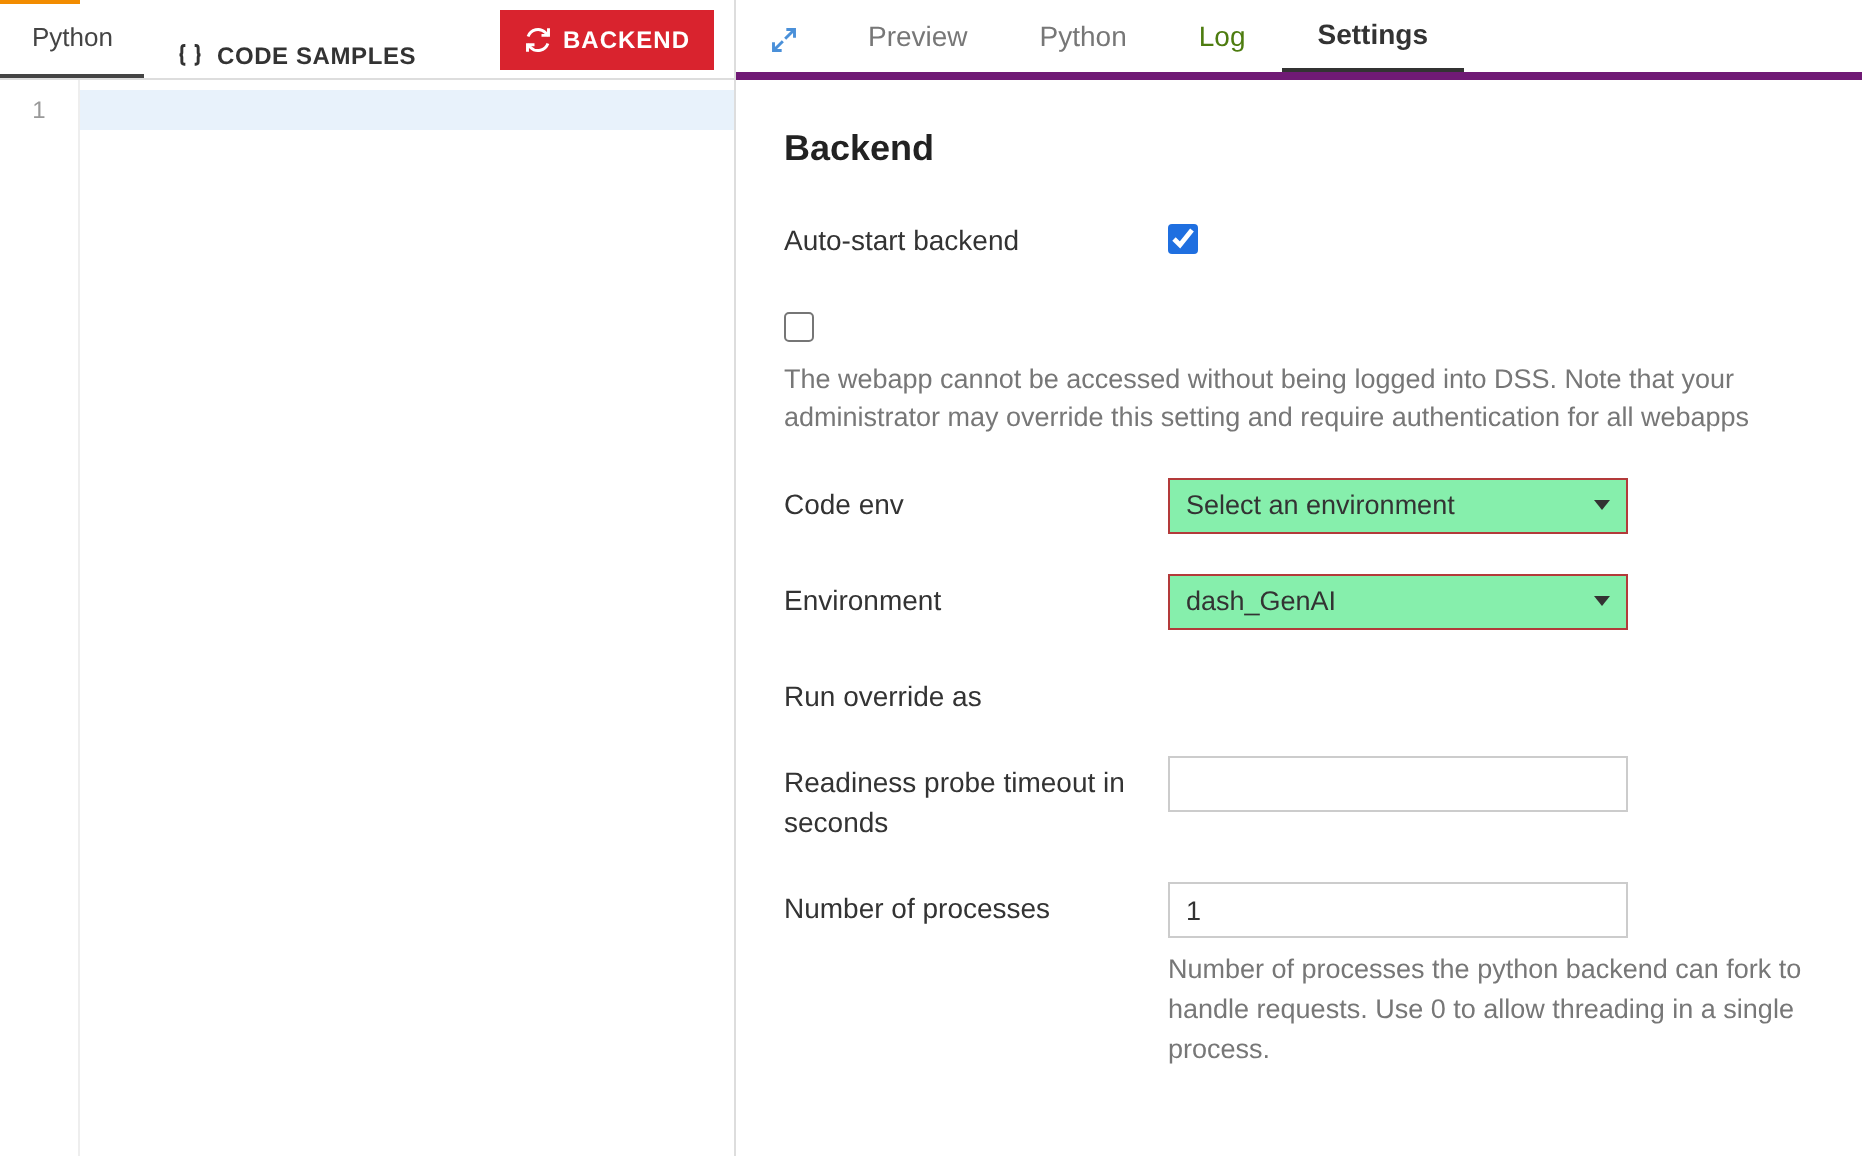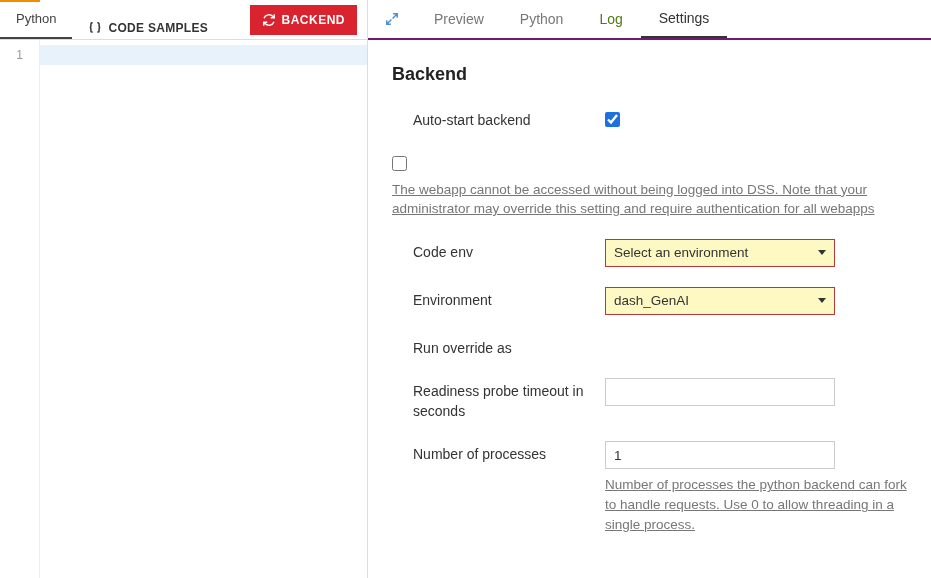--- a/index.html
+++ b/index.html
@@ -108,23 +108,23 @@
 
     
     .right-panel {
       flex: 1;
       display: flex;
       flex-direction: column;
       overflow: hidden;
     }
     .right-tabs {
       display: flex;
-      align-items: center;
+      align-items: flex-end;
       height: 40px;
-      border-bottom: 2px solid #701a75;
+      border-bottom: 4px solid #701a75;
       padding-left: 8px;
       gap: 0;
     }
     .expand-btn {
       width: 32px;
       height: 32px;
       display: flex;
       align-items: center;
       justify-content: center;
       cursor: pointer;
@@ -137,21 +137,21 @@
       display: flex;
       align-items: center;
       font-size: 14px;
       color: #777;
       cursor: pointer;
     }
     .right-tab.log { color: #4d7c0f; }
     .right-tab.active {
       color: #333;
       border-bottom: 2px solid #333;
-      font-weight: 400;
+      font-weight: 700;
     }
     .settings-body {
       padding: 24px 20px 24px 24px;
       overflow-y: auto;
     }
     .settings-title {
       font-size: 18px;
       font-weight: 700;
       color: #222;
       margin-bottom: 22px;
@@ -161,52 +161,50 @@
       align-items: flex-start;
       margin-bottom: 20px;
     }
     .form-label {
       width: 192px;
       flex-shrink: 0;
       color: #333;
       font-size: 14px;
       padding-top: 4px;
       line-height: 1.4;
-      margin-left: 21px;
     }
     .form-control {
       flex: 1;
     }
     .help-text {
       color: #777;
       font-size: 13.5px;
       line-height: 1.45;
       margin-top: 6px;
-      text-decoration: underline;
     }
     input[type="checkbox"] {
       width: 15px;
       height: 15px;
       margin-top: 5px;
       cursor: pointer;
     }
     input[type="checkbox"].checked-blue {
       accent-color: #1f6fe0;
     }
     .select-box {
       width: 230px;
       height: 28px;
       border: 1px solid #b33a3a;
       padding: 0 8px;
       display: flex;
       align-items: center;
       justify-content: space-between;
       font-size: 13.5px;
       color: #333;
-      background: #fef9c3;
+      background: #86efac;
       cursor: pointer;
     }
     .caret-down {
       border-left: 4px solid transparent;
       border-right: 4px solid transparent;
       border-top: 5px solid #333;
     }
     .text-input {
       width: 230px;
       height: 28px;

